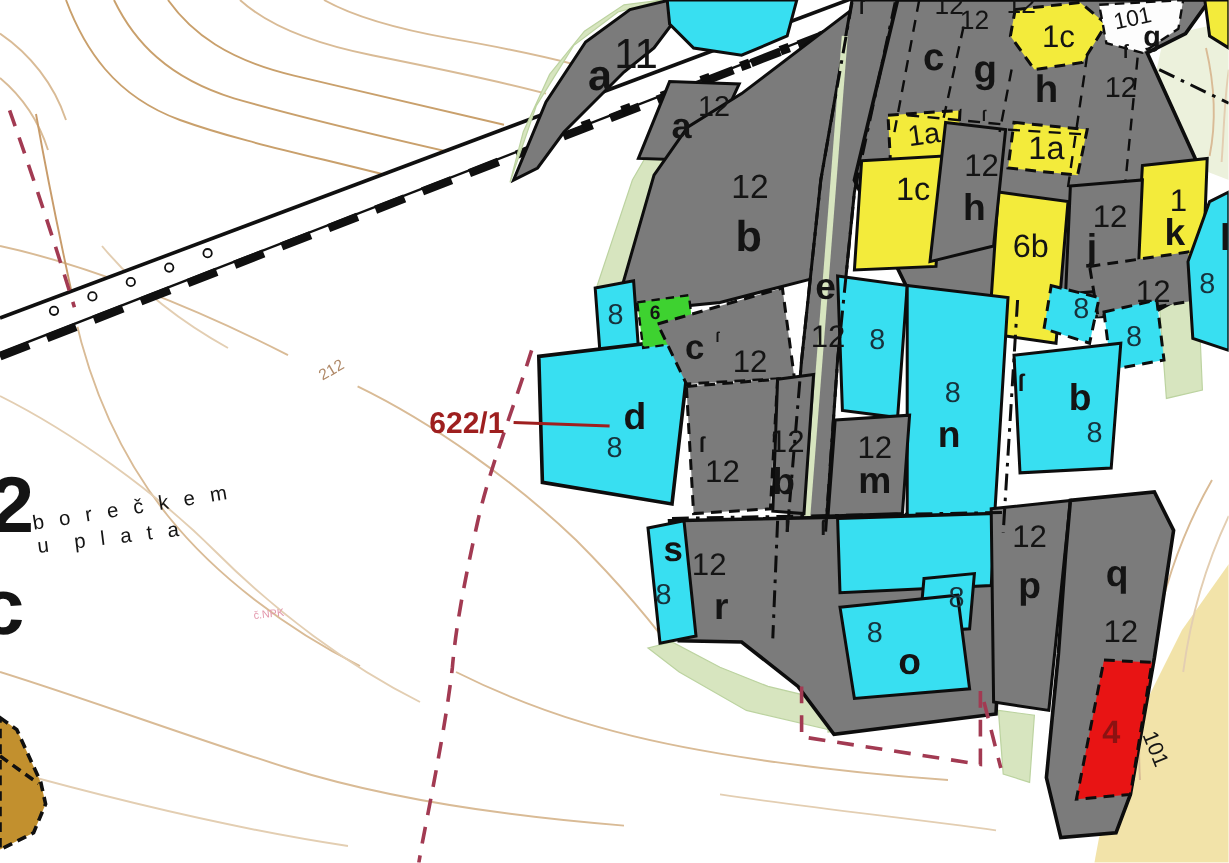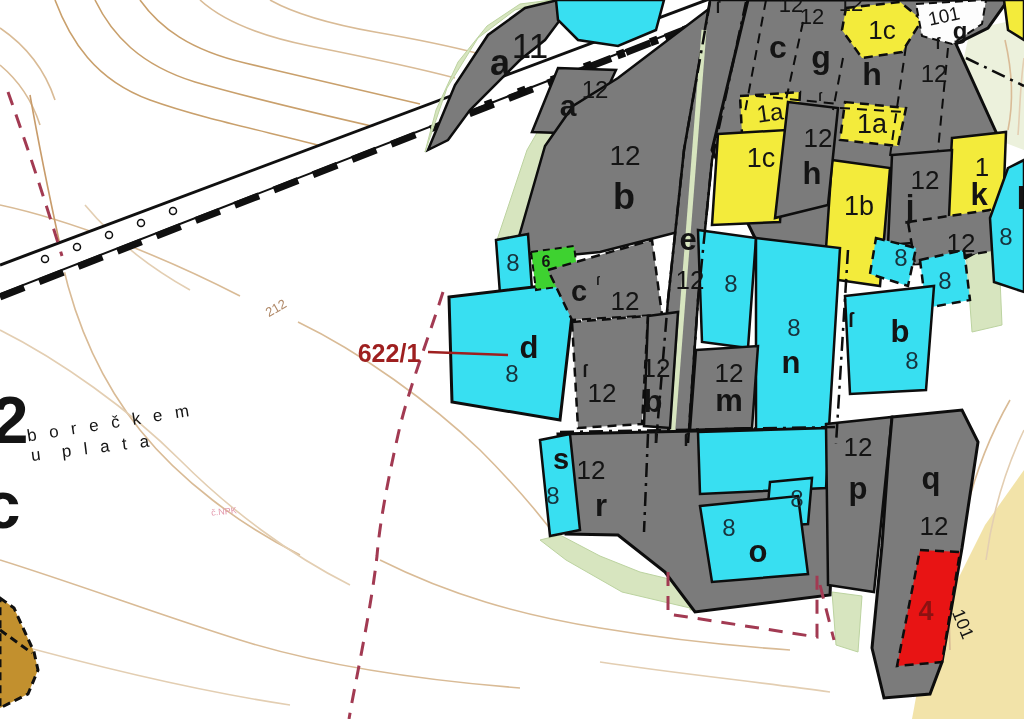--- a/index.html
+++ b/index.html
@@ -192,21 +192,21 @@
       <span class="lbl" style="left: 882px; top: 30px; font-size: 26px; font-weight: 400;">1c</span>
       <span class="lbl" style="left: 944px; top: 16px; font-size: 19px; font-weight: 400; transform: translate(-50%, -50%) rotate(-12deg);">101</span>
       <span class="lbl" style="left: 960px; top: 31px; font-size: 24px; font-weight: 700;">g</span>
       <span class="lbl" style="left: 872px; top: 74px; font-size: 32px; font-weight: 700;">h</span>
       <span class="lbl" style="left: 934px; top: 74px; font-size: 24px; font-weight: 400;">12</span>
       <span class="lbl" style="left: 770px; top: 113px; font-size: 24px; font-weight: 400; transform: translate(-50%, -50%) rotate(-8deg);">1a</span>
       <span class="lbl" style="left: 818px; top: 138px; font-size: 26px; font-weight: 400;">12</span>
       <span class="lbl" style="left: 872px; top: 124px; font-size: 27px; font-weight: 400;">1a</span>
       <span class="lbl" style="left: 761px; top: 158px; font-size: 27px; font-weight: 400;">1c</span>
       <span class="lbl" style="left: 812px; top: 173px; font-size: 31px; font-weight: 700;">h</span>
-      <span class="lbl" style="left: 859px; top: 206px; font-size: 27px; font-weight: 400;">1b</span>
+      <span class="lbl" style="left: 859px; top: 206px; font-size: 27px; font-weight: 400;">6b</span>
       <span class="lbl" style="left: 925px; top: 180px; font-size: 26px; font-weight: 400;">12</span>
       <span class="lbl" style="left: 910px; top: 206px; font-size: 31px; font-weight: 700;">j</span>
       <span class="lbl" style="left: 982px; top: 167px; font-size: 26px; font-weight: 400;">1</span>
       <span class="lbl" style="left: 979px; top: 194px; font-size: 31px; font-weight: 700;">k</span>
       <span class="lbl" style="left: 1021px; top: 198px; font-size: 31px; font-weight: 700;">l</span>
       <span class="lbl" style="left: 961px; top: 243px; font-size: 26px; font-weight: 400;">12</span>
       <span class="lbl" style="left: 901px; top: 258px; font-size: 24px; font-weight: 400; color: rgb(23, 50, 60);">8</span>
       <span class="lbl" style="left: 945px; top: 281px; font-size: 24px; font-weight: 400; color: rgb(23, 50, 60);">8</span>
       <span class="lbl" style="left: 1006px; top: 237px; font-size: 24px; font-weight: 400; color: rgb(23, 50, 60);">8</span>
       <span class="lbl" style="left: 900px; top: 331px; font-size: 31px; font-weight: 700;">b</span>

